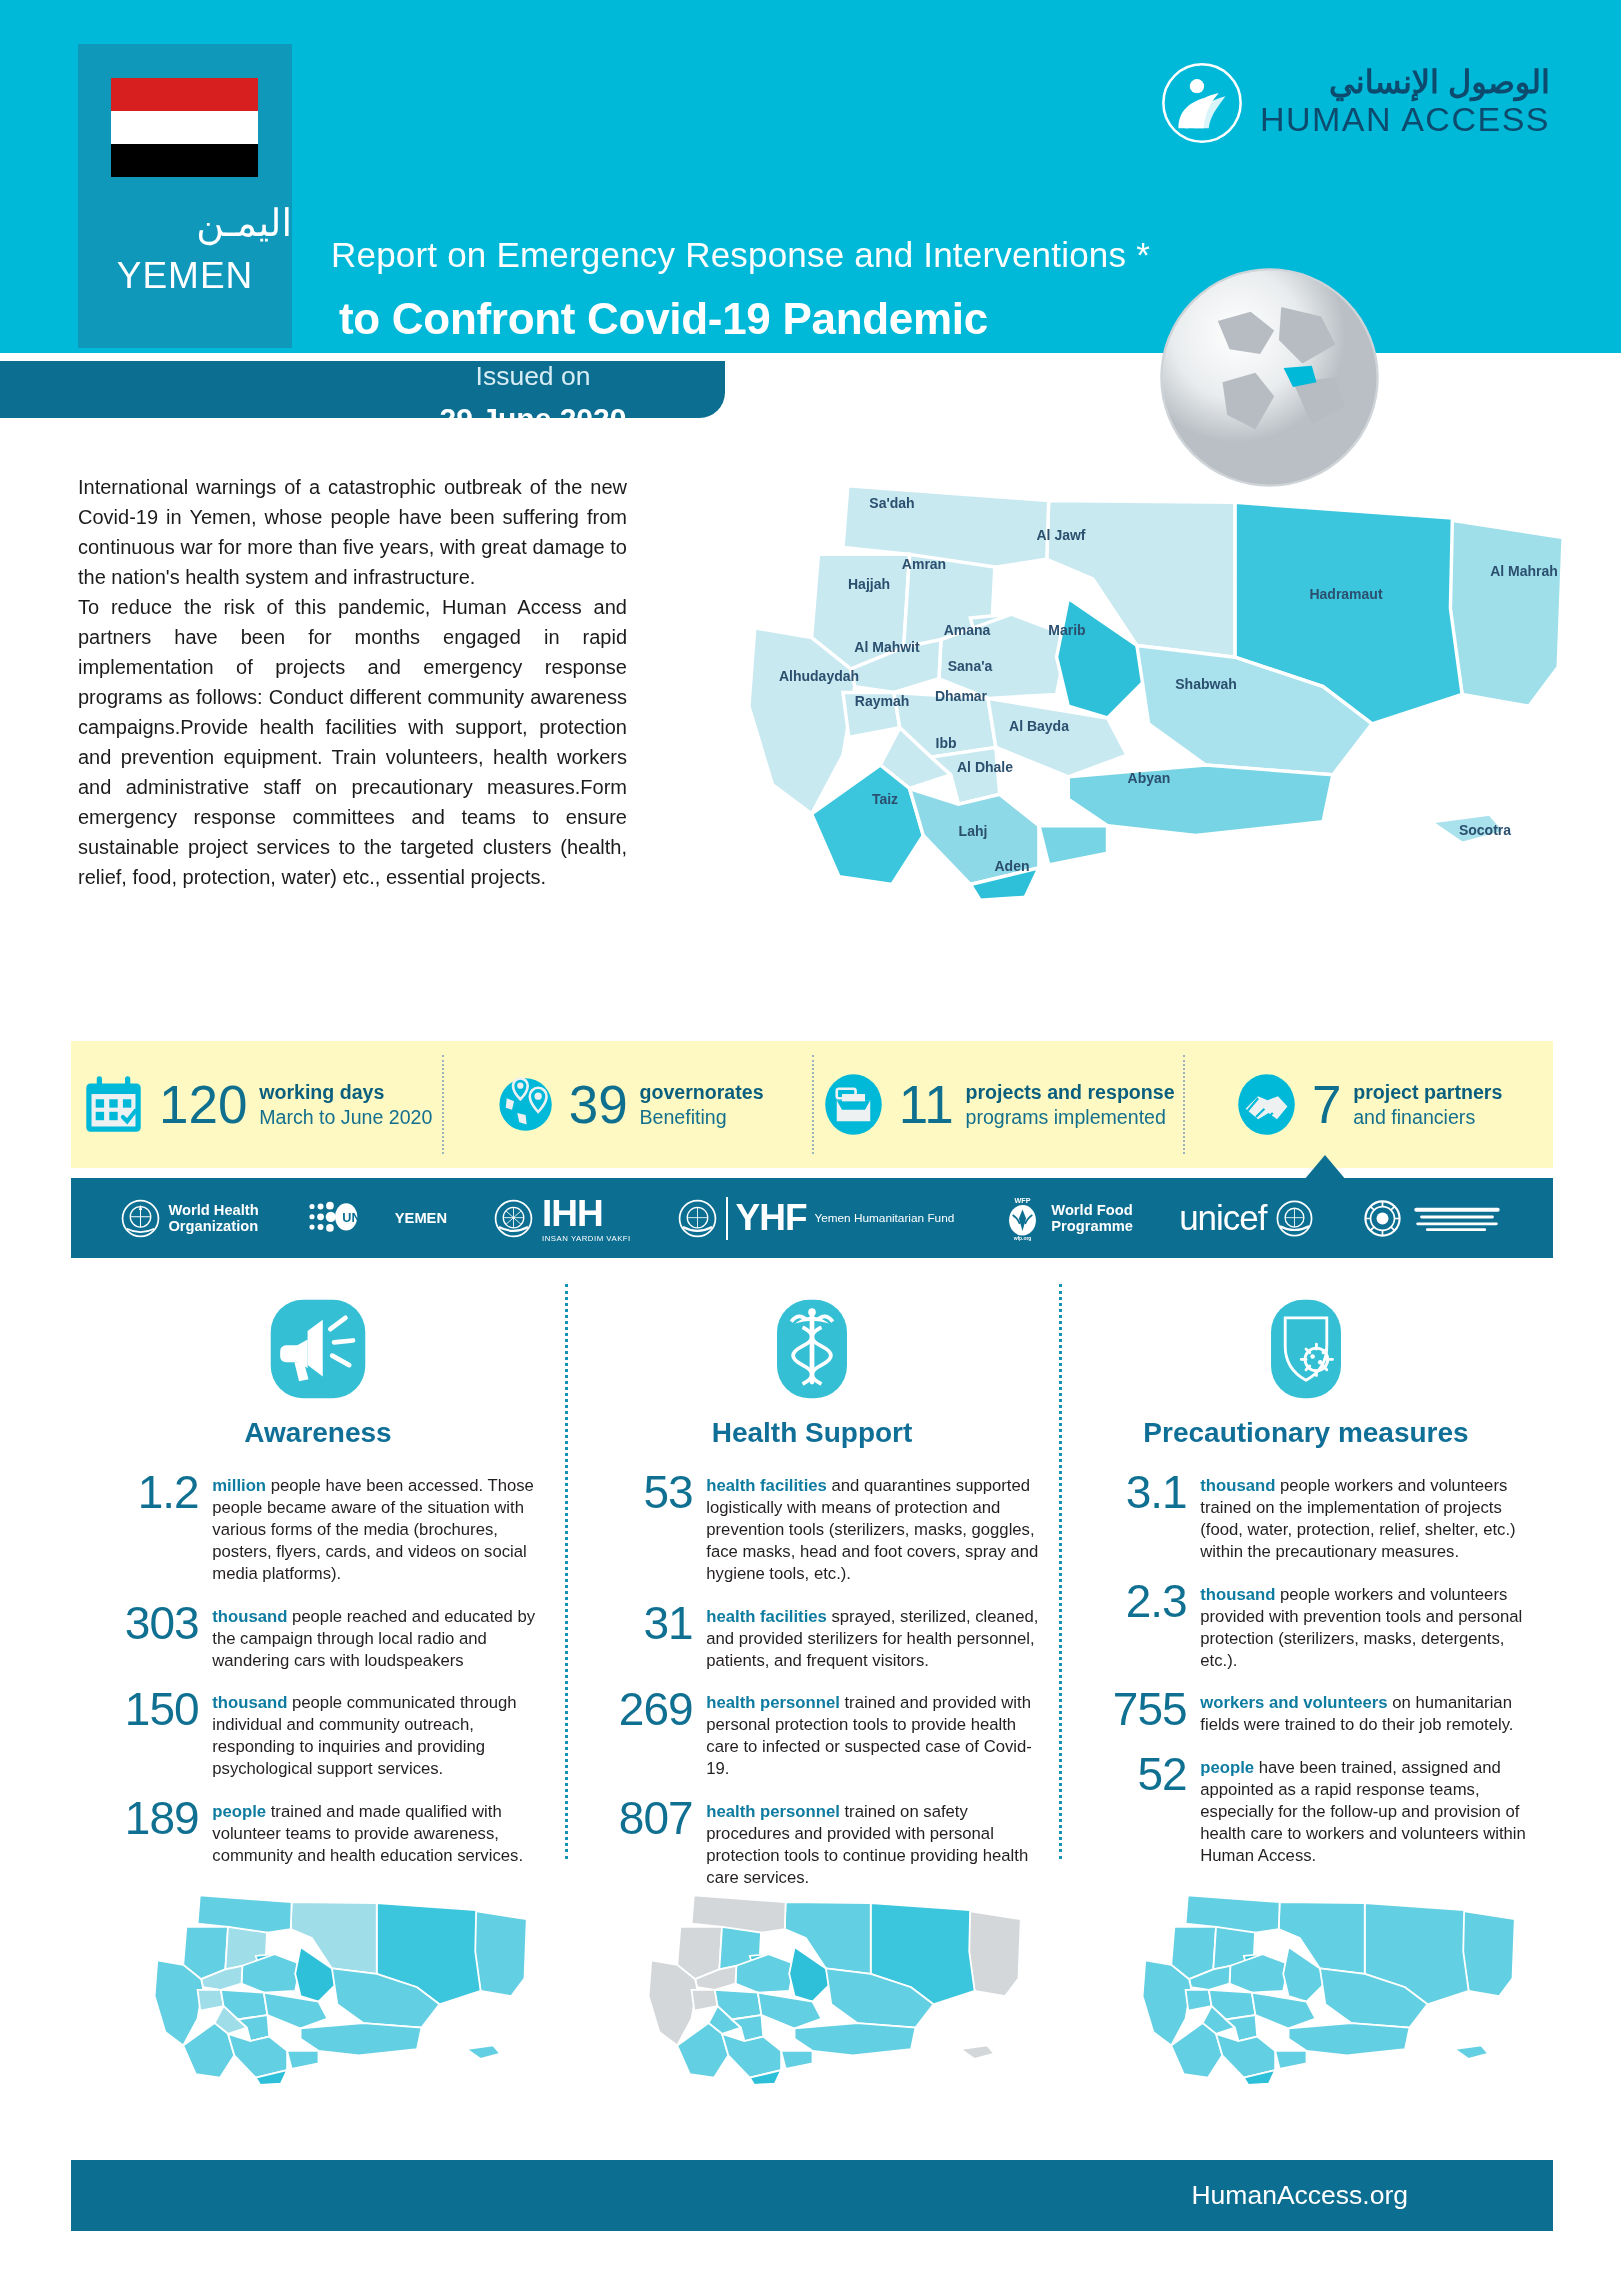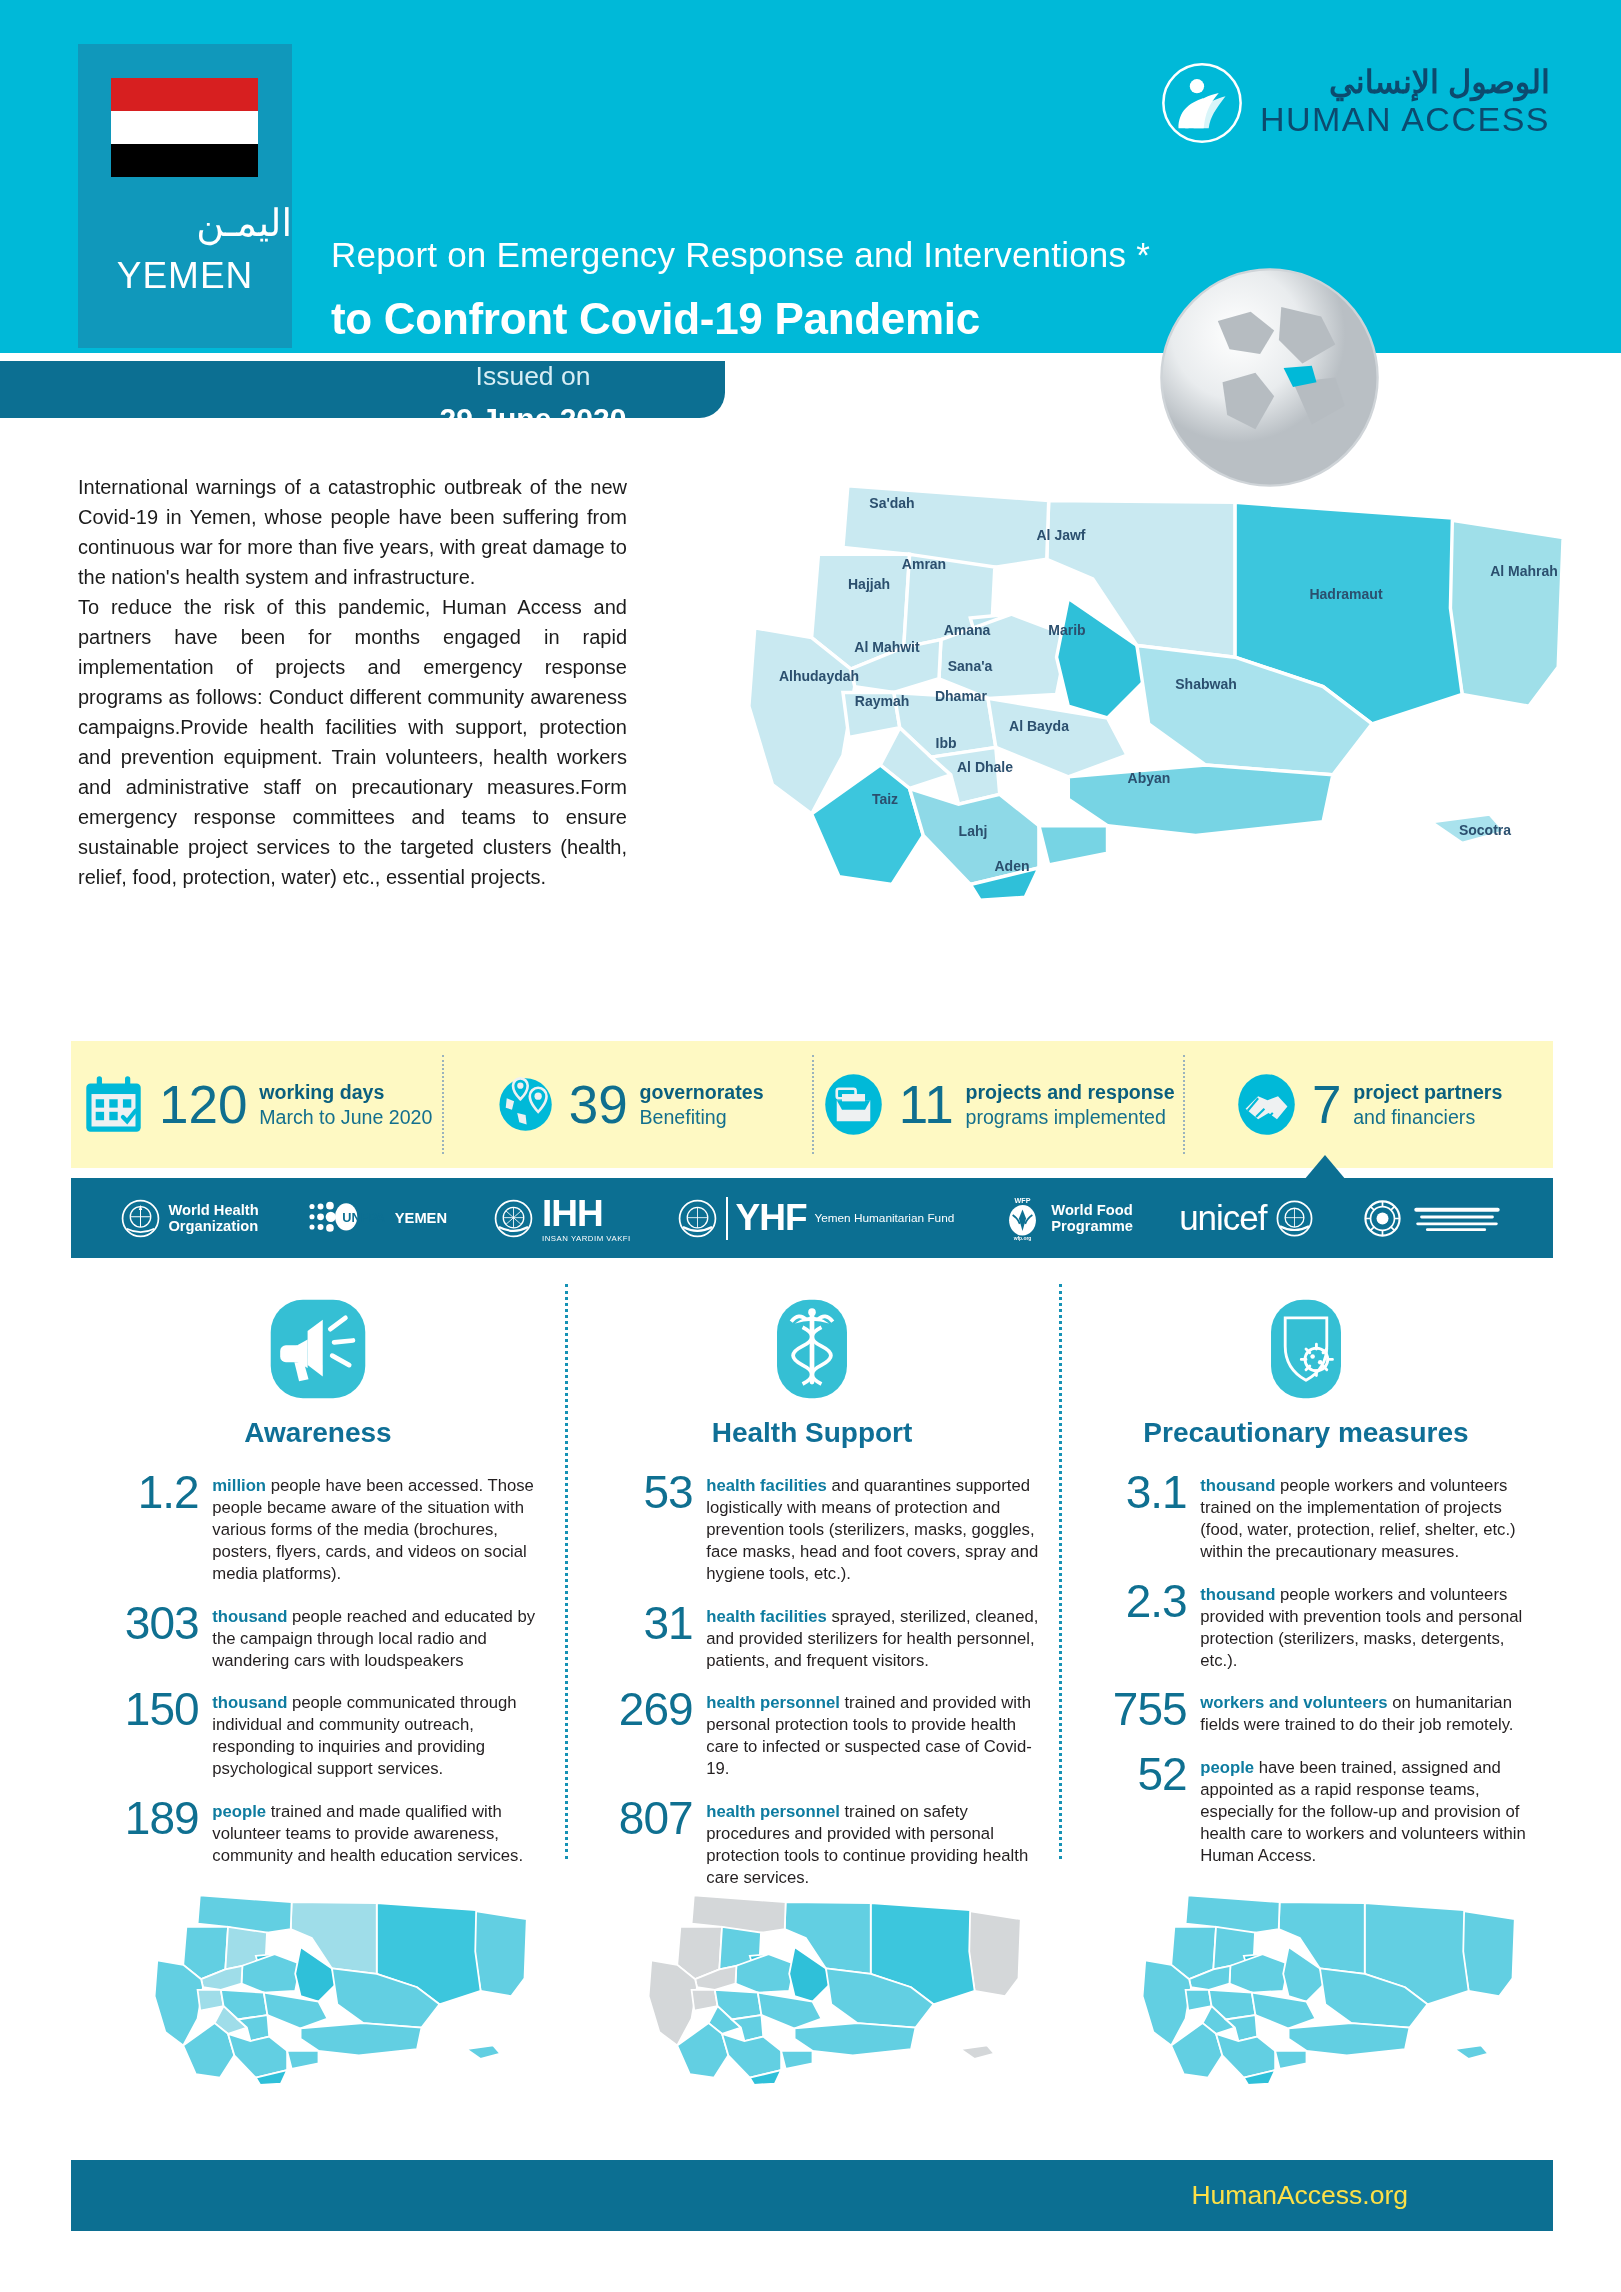--- a/index.html
+++ b/index.html
@@ -37,21 +37,21 @@
     position: absolute; left: 0; top: 211px; width: 214px;
     text-align: center; color: #fff; font-size: 37px; font-weight: 300;
     letter-spacing: 1px;
   }
 
   .title-sub {
     position: absolute; left: 331px; top: 235px;
     color: #ffffff; font-size: 35px; font-weight: 300; letter-spacing: 0.2px;
   }
   .title-main {
-    position: absolute; left: 331px; top: 294px;
+    position: absolute; left: 339px; top: 294px;
     color: #ffffff; font-size: 44px; font-weight: 700; letter-spacing: -0.3px;
   }
 
   .logo-wrap {
     position: absolute; right: 71px; top: 61px;
     display: flex; align-items: center; gap: 15.7px;
   }
   .logo-mark { width: 84px; height: 84px; }
   .logo-text { color: #0c4a6e; }
   .logo-ar { font-size: 32px; font-weight: 700; direction: rtl; line-height: 1.05; }
@@ -151,21 +151,21 @@
   }
   .small-map-cell { flex: 1; display: flex; justify-content: center; align-items: flex-start; }
   .small-map { width: 421px; height: 255px; }
 
   
   .footer {
     position: absolute; left: 71px; top: 2160px; width: 1482px; height: 71px;
     background: #0c6f92; display: flex; align-items: center; justify-content: flex-end;
     padding-right: 145px;
   }
-  .footer-url { color: #fde047; font-size: 26.5px; font-weight: 300; }
+  .footer-url { color: #ffffff; font-size: 26.5px; font-weight: 300; }
 </style>
 </head>
 <body>
 
 <div class="page">
 
   <div class="header">
 
     <div class="flag-card">
       <div class="flag">

